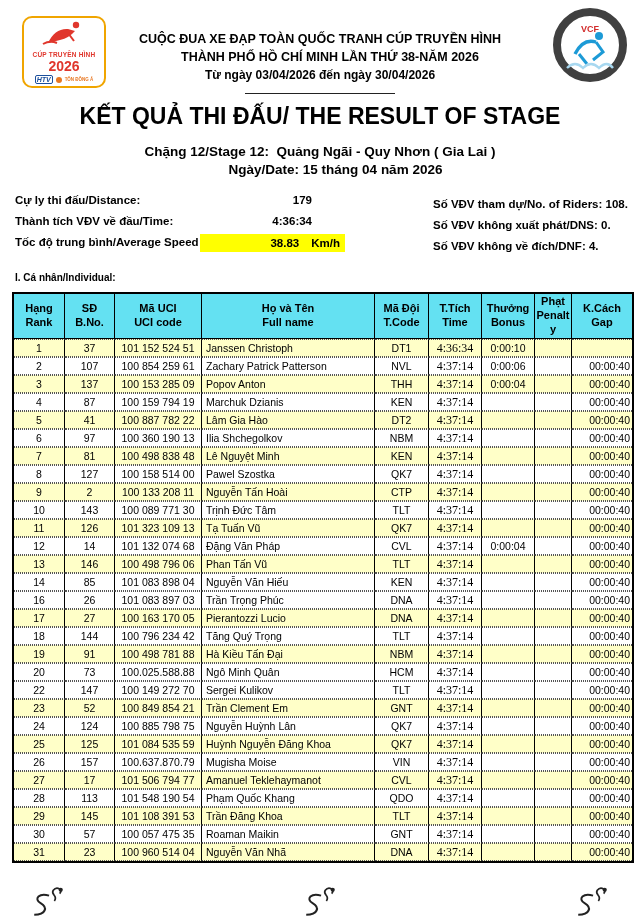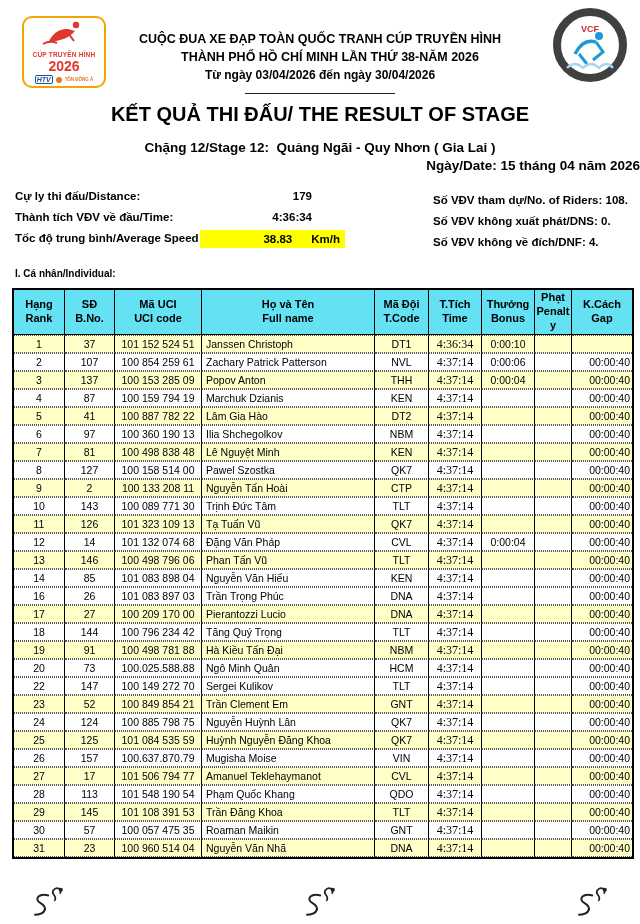--- a/index.html
+++ b/index.html
@@ -19,31 +19,31 @@
   .logo-right {position:absolute; left:553px; top:8px; width:74px; height:74px;
     border:8px solid #404040; border-radius:50%; background:#fff; box-sizing:border-box; text-align:center;}
   .logo-right .vcf {font-size:9px; font-weight:bold; color:#D22B2B; margin-top:8px;}
 
   
   .top-header {text-align:center; padding-top:32px; font-weight:bold;}
   .t1 {font-size:12.5px;}
   .t2 {font-size:12.5px; margin-top:4px;margin-left:20px;}
   .t3 {font-size:12px; margin-top:4px;}
   .divider {width:150px; border-top:1.5px solid #222; margin:11px auto 9px;}
-  .result-title {text-align:center; font-weight:bold; font-size:20px;}
+  .result-title {text-align:center; font-weight:bold; font-size:23px;}
   .stage-line {text-align:center; font-weight:bold; font-size:13.5px; margin-top:14px; white-space:pre;}
-  .date-line {text-align:right; font-weight:bold; font-size:13.5px; margin-top:3px;margin-left:31px;}
+  .date-line {text-align:center; font-weight:bold; font-size:13.5px; margin-top:3px;margin-left:31px;}
 
   
   .stats-row {position:relative; margin-top:17px; height:66px;}
   .stats-left {position:absolute; left:15px; top:0; width:350px;}
   .stat-line {position:relative; height:21px; font-weight:bold; font-size:11.5px;}
   .stat-value {position:absolute; right:53px; top:0;}
   .speed-box {position:absolute; left:185px; top:-2px; width:145px; height:18px;
-    display:flex; align-items:center; justify-content:flex-end; gap:19px; padding-right:5px;
+    display:flex; align-items:center; justify-content:flex-end; gap:12px; padding-right:5px;
     box-sizing:border-box; z-index:2; font-weight:bold; font-size:11.5px;}
   .stats-right {position:absolute; left:433px; top:0; font-weight:bold; font-size:11.5px; line-height:21px;}
 
   .section-title {margin:12px 0 9px 15px; font-weight:bold; font-size:10px;}
 
   
   table.results {margin-left:12px; width:618px; border-collapse:separate; border-spacing:0;
     table-layout:fixed; border:2px solid #000;}
   .results th {border-right:1px solid #000; border-bottom:1px solid #000;
     font-size:11px; font-weight:bold; line-height:1.25; height:42px; vertical-align:middle; padding:1px 0; text-align:center;}
@@ -345,21 +345,21 @@
           <td class="c3">Trần Trọng Phúc</td>
           <td class="c4">DNA</td>
           <td class="c5">4:37:14</td>
           <td class="c6"></td>
           <td class="c7"></td>
           <td class="c8">00:00:40</td>
         </tr>
         <tr class="alt">
           <td class="c0">17</td>
           <td class="c1">27</td>
-          <td class="c2">100 209 170 00</td>
+          <td class="c2">100 163 170 05</td>
           <td class="c3">Pierantozzi Lucio</td>
           <td class="c4">DNA</td>
           <td class="c5">4:37:14</td>
           <td class="c6"></td>
           <td class="c7"></td>
           <td class="c8">00:00:40</td>
         </tr>
         <tr>
           <td class="c0">18</td>
           <td class="c1">144</td>

